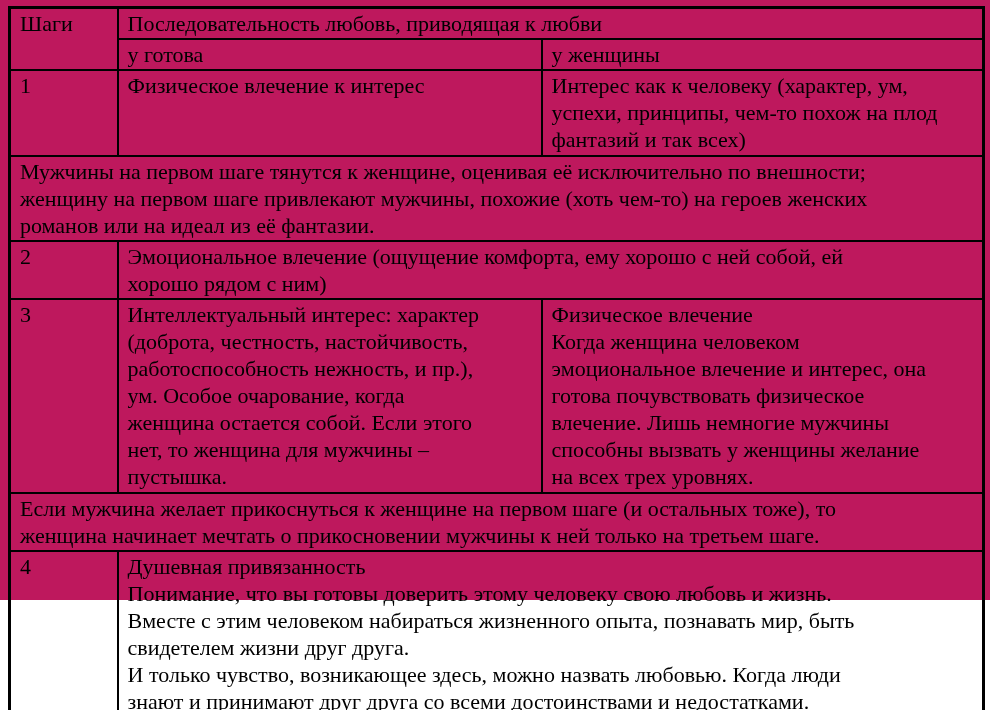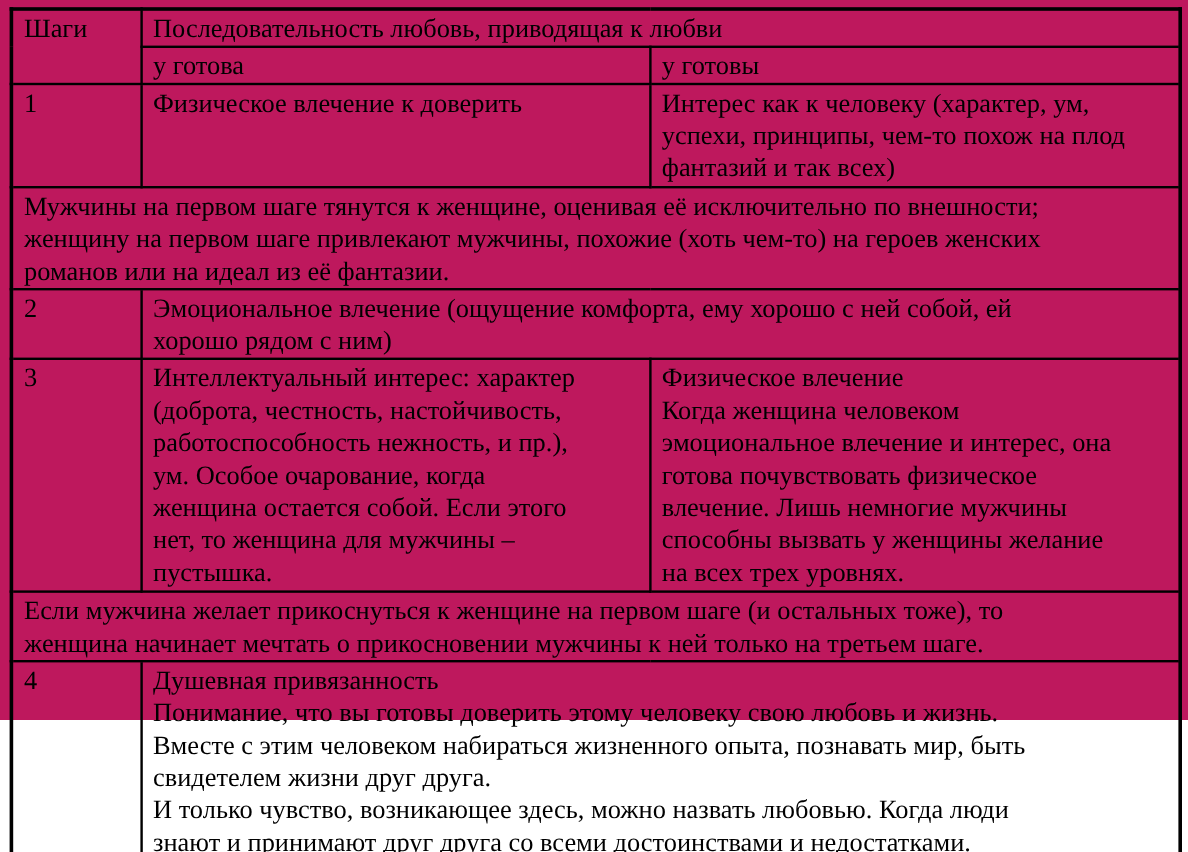--- a/index.html
+++ b/index.html
@@ -61,26 +61,26 @@
       <col class="c2">
       <col class="c3">
     </colgroup>
     <tbody>
       <tr class="r-h1">
         <td rowspan="2">Шаги</td>
         <td colspan="2">Последовательность любовь, приводящая к любви</td>
       </tr>
       <tr class="r-h2">
         <td>у готова</td>
-        <td>у готовы</td>
+        <td>у женщины</td>
       </tr>
 
       <tr class="r-1">
         <td>1</td>
-        <td>Физическое влечение к доверить</td>
+        <td>Физическое влечение к интерес</td>
         <td>Интерес как к человеку (характер, ум,
 успехи, принципы, чем-то похож на плод
 фантазий и так всех)</td>
       </tr>
 
       <tr class="r-noteA">
         <td colspan="3">Мужчины на первом шаге тянутся к женщине, оценивая её исключительно по внешности;
 женщину на первом шаге привлекают мужчины, похожие (хоть чем-то) на героев женских
 романов или на идеал из её фантазии.</td>
       </tr>

